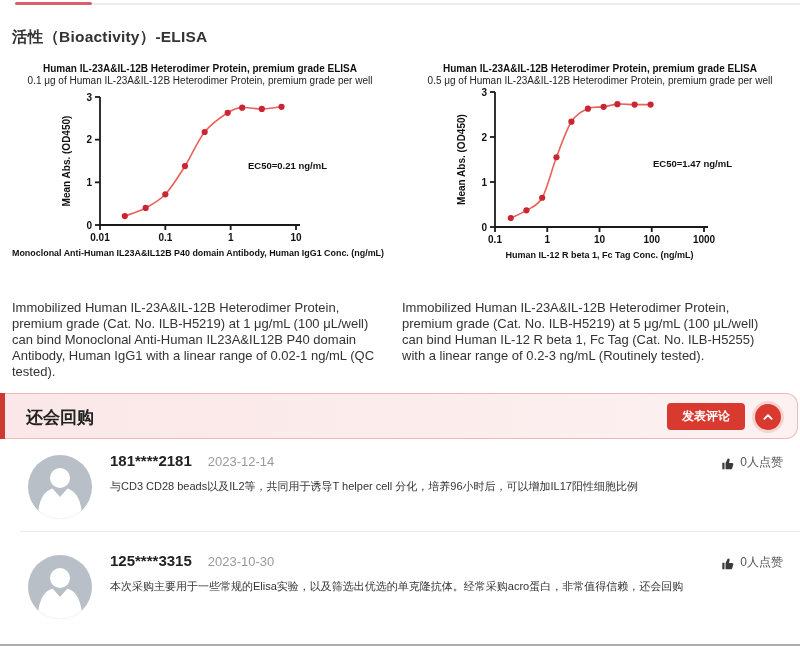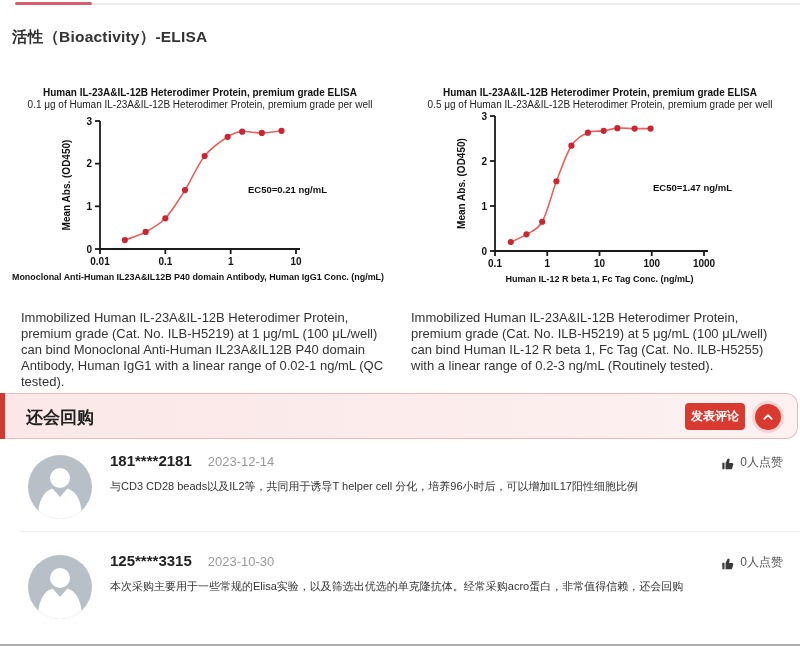--- a/index.html
+++ b/index.html
@@ -3,37 +3,37 @@
 <meta charset="utf-8">
 <style>
   html,body{margin:0;padding:0;background:#fff;}
   .page{position:relative;width:800px;height:646px;background:#fff;overflow:hidden;
         font-family:"Liberation Sans","DejaVu Sans",sans-serif;color:#333;}
   
   .tab-red{position:absolute;left:15px;top:2px;width:77px;height:3px;background:#d95f6c;border-radius:2px;}
   .tab-gray{position:absolute;left:92px;top:3px;width:708px;height:2px;background:#ededed;}
   .page-title{position:absolute;left:12px;top:27px;margin:0;font-size:15.5px;font-weight:bold;color:#333;letter-spacing:.2px;}
   
-  .charts-row{position:absolute;left:0;top:78px;width:636px;height:228px;display:flex;}
+  .charts-row{position:absolute;left:0;top:54px;width:636px;height:228px;display:flex;}
   .chart-fig{position:relative;width:400px;height:228px;}
   .chart-title{margin-top:9px;text-align:center;font-size:10px;font-weight:bold;color:#111;white-space:nowrap;}
   .chart-subtitle{margin-top:1px;text-align:center;font-size:10px;color:#222;white-space:nowrap;}
   .chart-svg{display:block;margin-top:1px;}
   
-  .desc-row{position:absolute;left:9px;top:300px;width:733px;display:flex;margin-top:10px;}
+  .desc-row{position:absolute;left:0;top:300px;width:733px;display:flex;}
   .desc-col{width:400px;box-sizing:border-box;}
   .desc-col p{margin:0 0 0 12px;width:378px;font-size:13px;line-height:16px;color:#333;}
   .desc-col.right p{margin-left:12px;}
   
   .reviews-header{position:absolute;left:0;top:393px;right:2px;height:46px;box-sizing:border-box;
      background:linear-gradient(to right,#fbe7e7,#fdf1f1);
      border:1px solid #f0b7b7;border-left:none;border-radius:0 12px 12px 0;}
   .red-bar{position:absolute;left:0;top:-1px;bottom:-1px;width:5px;background:#cd3a31;}
   .reviews-title{position:absolute;left:26px;top:12px;margin:0;font-size:17px;font-weight:bold;color:#222;}
-  .post-btn{position:absolute;right:52px;top:9px;height:27px;padding:0 6px;border:none;border-radius:4px;
+  .post-btn{position:absolute;right:52px;top:9px;height:27px;padding:0 15px;border:none;border-radius:4px;
      background:var(--accent,#d93a30);color:#fff;font-size:12px;font-weight:bold;cursor:pointer;
      font-family:"Liberation Sans","DejaVu Sans",sans-serif;}
   .collapse-btn{position:absolute;right:16px;top:10px;width:26px;height:26px;border:none;border-radius:50%;
      background:var(--accent,#d93a30);padding:0;cursor:pointer;box-shadow:0 0 0 3px rgba(217,58,48,.16);
      display:flex;align-items:center;justify-content:center;}
   
   .review{position:absolute;left:0;width:800px;height:92px;}
   .avatar{position:absolute;left:28px;top:8px;width:64px;height:64px;}
   .review-meta{position:absolute;left:110px;top:5px;display:flex;align-items:baseline;gap:16px;}
   .review-user{font-size:15px;font-weight:bold;color:#222;}

